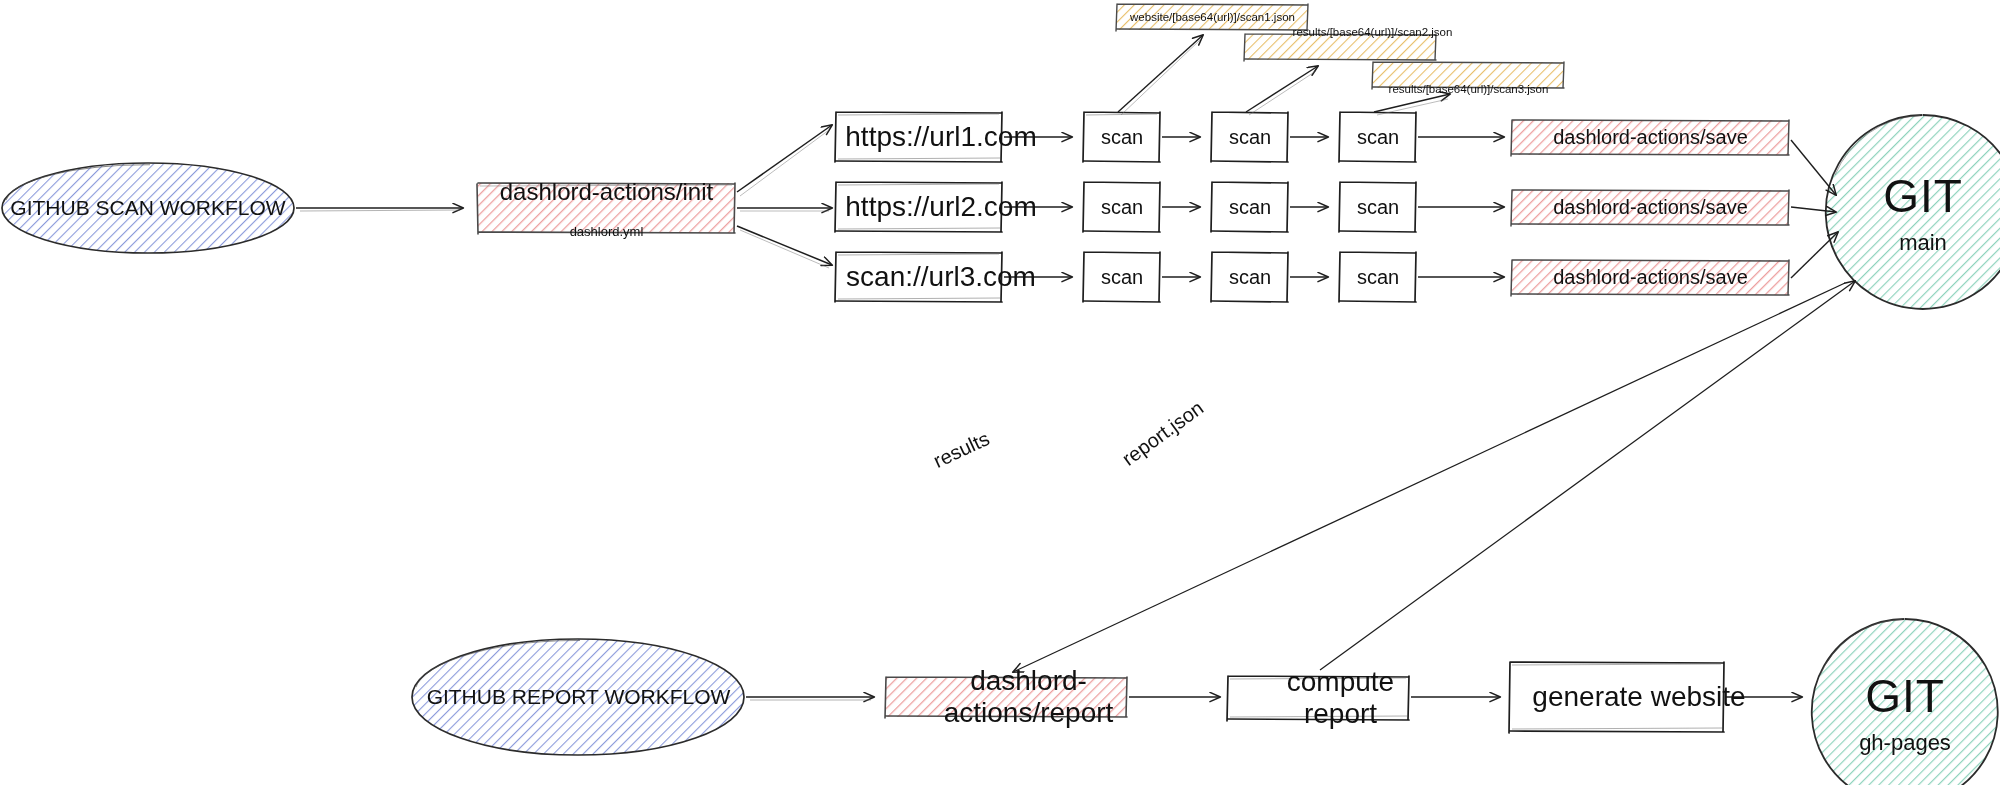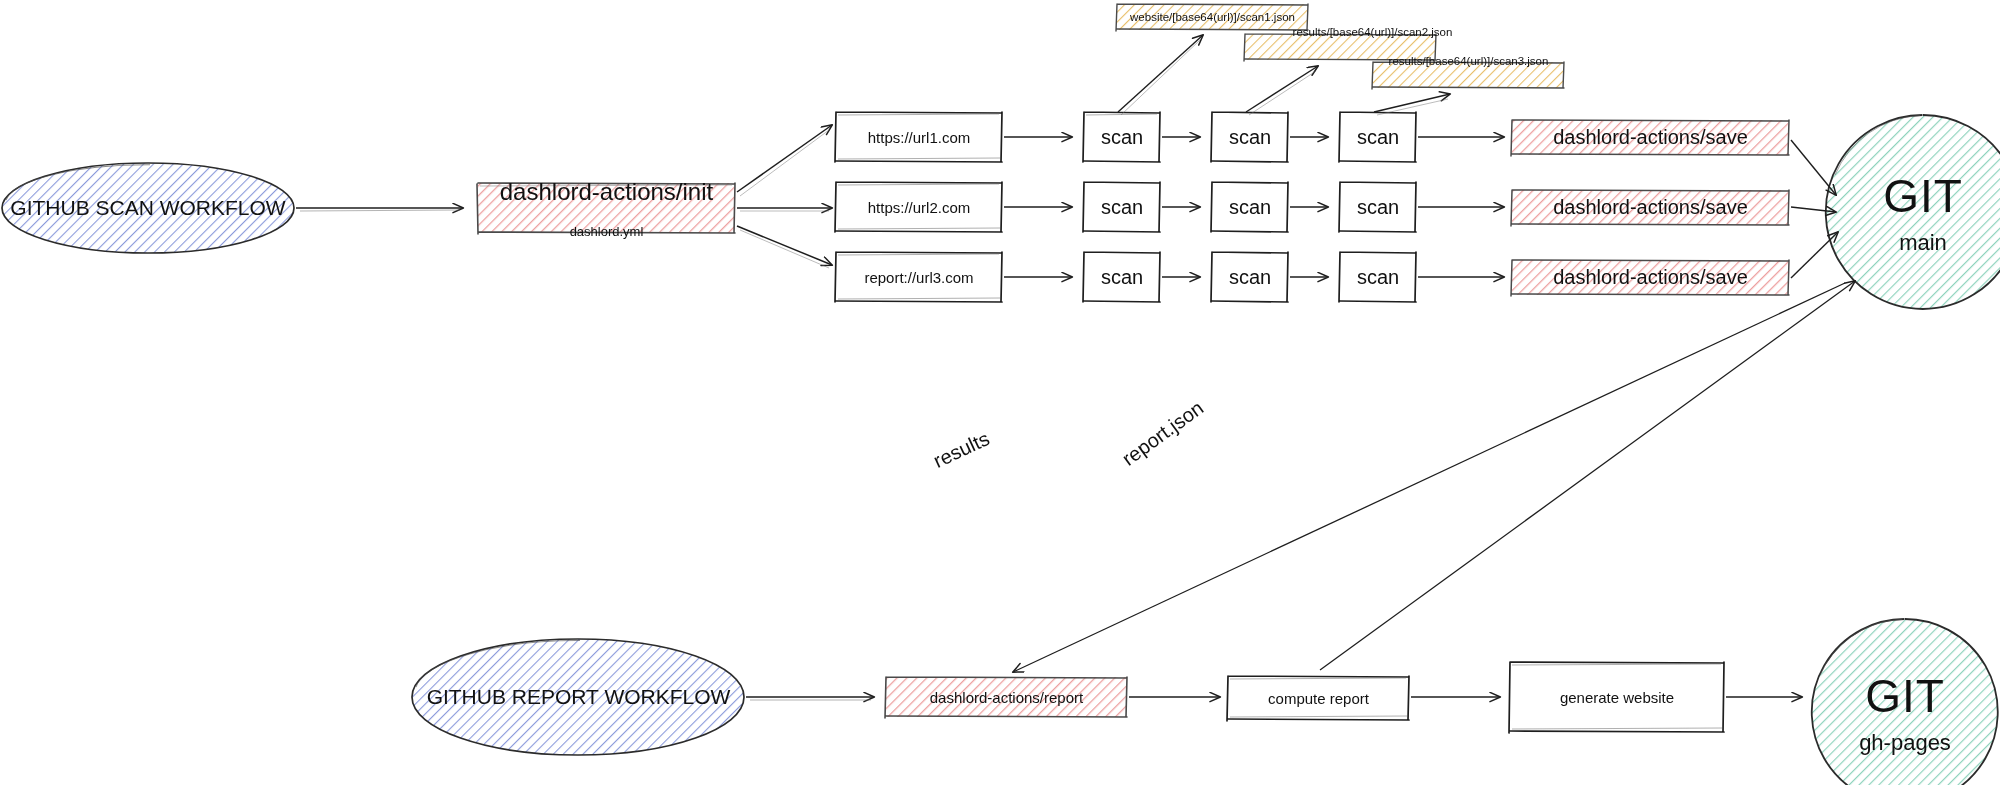--- a/index.html
+++ b/index.html
@@ -4,21 +4,21 @@
 <style>
   html,body{margin:0;padding:0;background:#ffffff;}
   #canvas{position:relative;width:2000px;height:785px;background:#ffffff;
           font-family:"Liberation Sans", sans-serif;overflow:hidden;}
   svg#art{position:absolute;left:0;top:0;width:2000px;height:785px;}
   .node-label{position:absolute;display:flex;flex-direction:column;
               align-items:center;justify-content:center;
               font-family:"Liberation Sans", sans-serif;color:#111111;
               text-align:center;pointer-events:none;}
   .t-24{font-size:24px;}
-  .t-22{font-size:15px;}
+  .t-22{font-size:28px;padding-left:22px;}
   .t-21{font-size:21px;}
   .t-20{font-size:20px;}
   .t-11{font-size:11.5px;}
   .t-46{font-size:46px;letter-spacing:1px;}
   .sub-sm{font-size:13px;margin-top:18px;}
   .sub-md{font-size:22px;margin-top:7px;}
   .edge-label{position:absolute;font-family:"Liberation Sans", sans-serif;
               font-size:20px;color:#111111;white-space:nowrap;
               transform-origin:0 0;pointer-events:none;}
 </style>
@@ -266,35 +266,35 @@
 
   <div class="node-label t-21" style="left:2px;top:163px;width:292px;height:90px;">GITHUB SCAN WORKFLOW</div>
 
   <div class="node-label" style="left:478px;top:183px;width:257px;height:50px;">
     <div class="t-24">dashlord-actions/init</div>
     <div class="sub-sm">dashlord.yml</div>
   </div>
 
   <div class="node-label t-11" style="left:1117px;top:4px;width:191px;height:26px;">website/[base64(url)]/scan1.json</div>
   <div class="node-label t-11" style="left:1245px;top:19px;width:191px;height:25px;margin-left:32px;">results/[base64(url)]/scan2.json</div>
-  <div class="node-label t-11" style="left:1373px;top:48px;width:191px;height:26px;border-radius:12px;">results/[base64(url)]/scan3.json</div>
+  <div class="node-label t-11" style="left:1373px;top:76px;width:191px;height:26px;border-radius:12px;">results/[base64(url)]/scan3.json</div>
 
   <div class="node-label t-22" style="left:836px;top:112px;width:166px;height:50px;">https://url1.com</div>
   <div class="node-label t-20" style="left:1084px;top:112px;width:76px;height:50px;">scan</div>
   <div class="node-label t-20" style="left:1212px;top:112px;width:76px;height:50px;">scan</div>
   <div class="node-label t-20" style="left:1340px;top:112px;width:76px;height:50px;">scan</div>
   <div class="node-label t-20" style="left:1512px;top:120px;width:277px;height:35px;">dashlord-actions/save</div>
 
   <div class="node-label t-22" style="left:836px;top:182px;width:166px;height:50px;">https://url2.com</div>
   <div class="node-label t-20" style="left:1084px;top:182px;width:76px;height:50px;">scan</div>
   <div class="node-label t-20" style="left:1212px;top:182px;width:76px;height:50px;">scan</div>
   <div class="node-label t-20" style="left:1340px;top:182px;width:76px;height:50px;">scan</div>
   <div class="node-label t-20" style="left:1512px;top:190px;width:277px;height:35px;">dashlord-actions/save</div>
 
-  <div class="node-label t-22" style="left:836px;top:252px;width:166px;height:50px;">report://url3.com</div>
+  <div class="node-label t-22" style="left:836px;top:252px;width:166px;height:50px;">scan://url3.com</div>
   <div class="node-label t-20" style="left:1084px;top:252px;width:76px;height:50px;">scan</div>
   <div class="node-label t-20" style="left:1212px;top:252px;width:76px;height:50px;">scan</div>
   <div class="node-label t-20" style="left:1340px;top:252px;width:76px;height:50px;">scan</div>
   <div class="node-label t-20" style="left:1512px;top:260px;width:277px;height:35px;">dashlord-actions/save</div>
 
   <div class="node-label" style="left:1826px;top:115px;width:194px;height:194px;">
     <div class="t-46">GIT</div>
     <div class="sub-md">main</div>
   </div>
 

